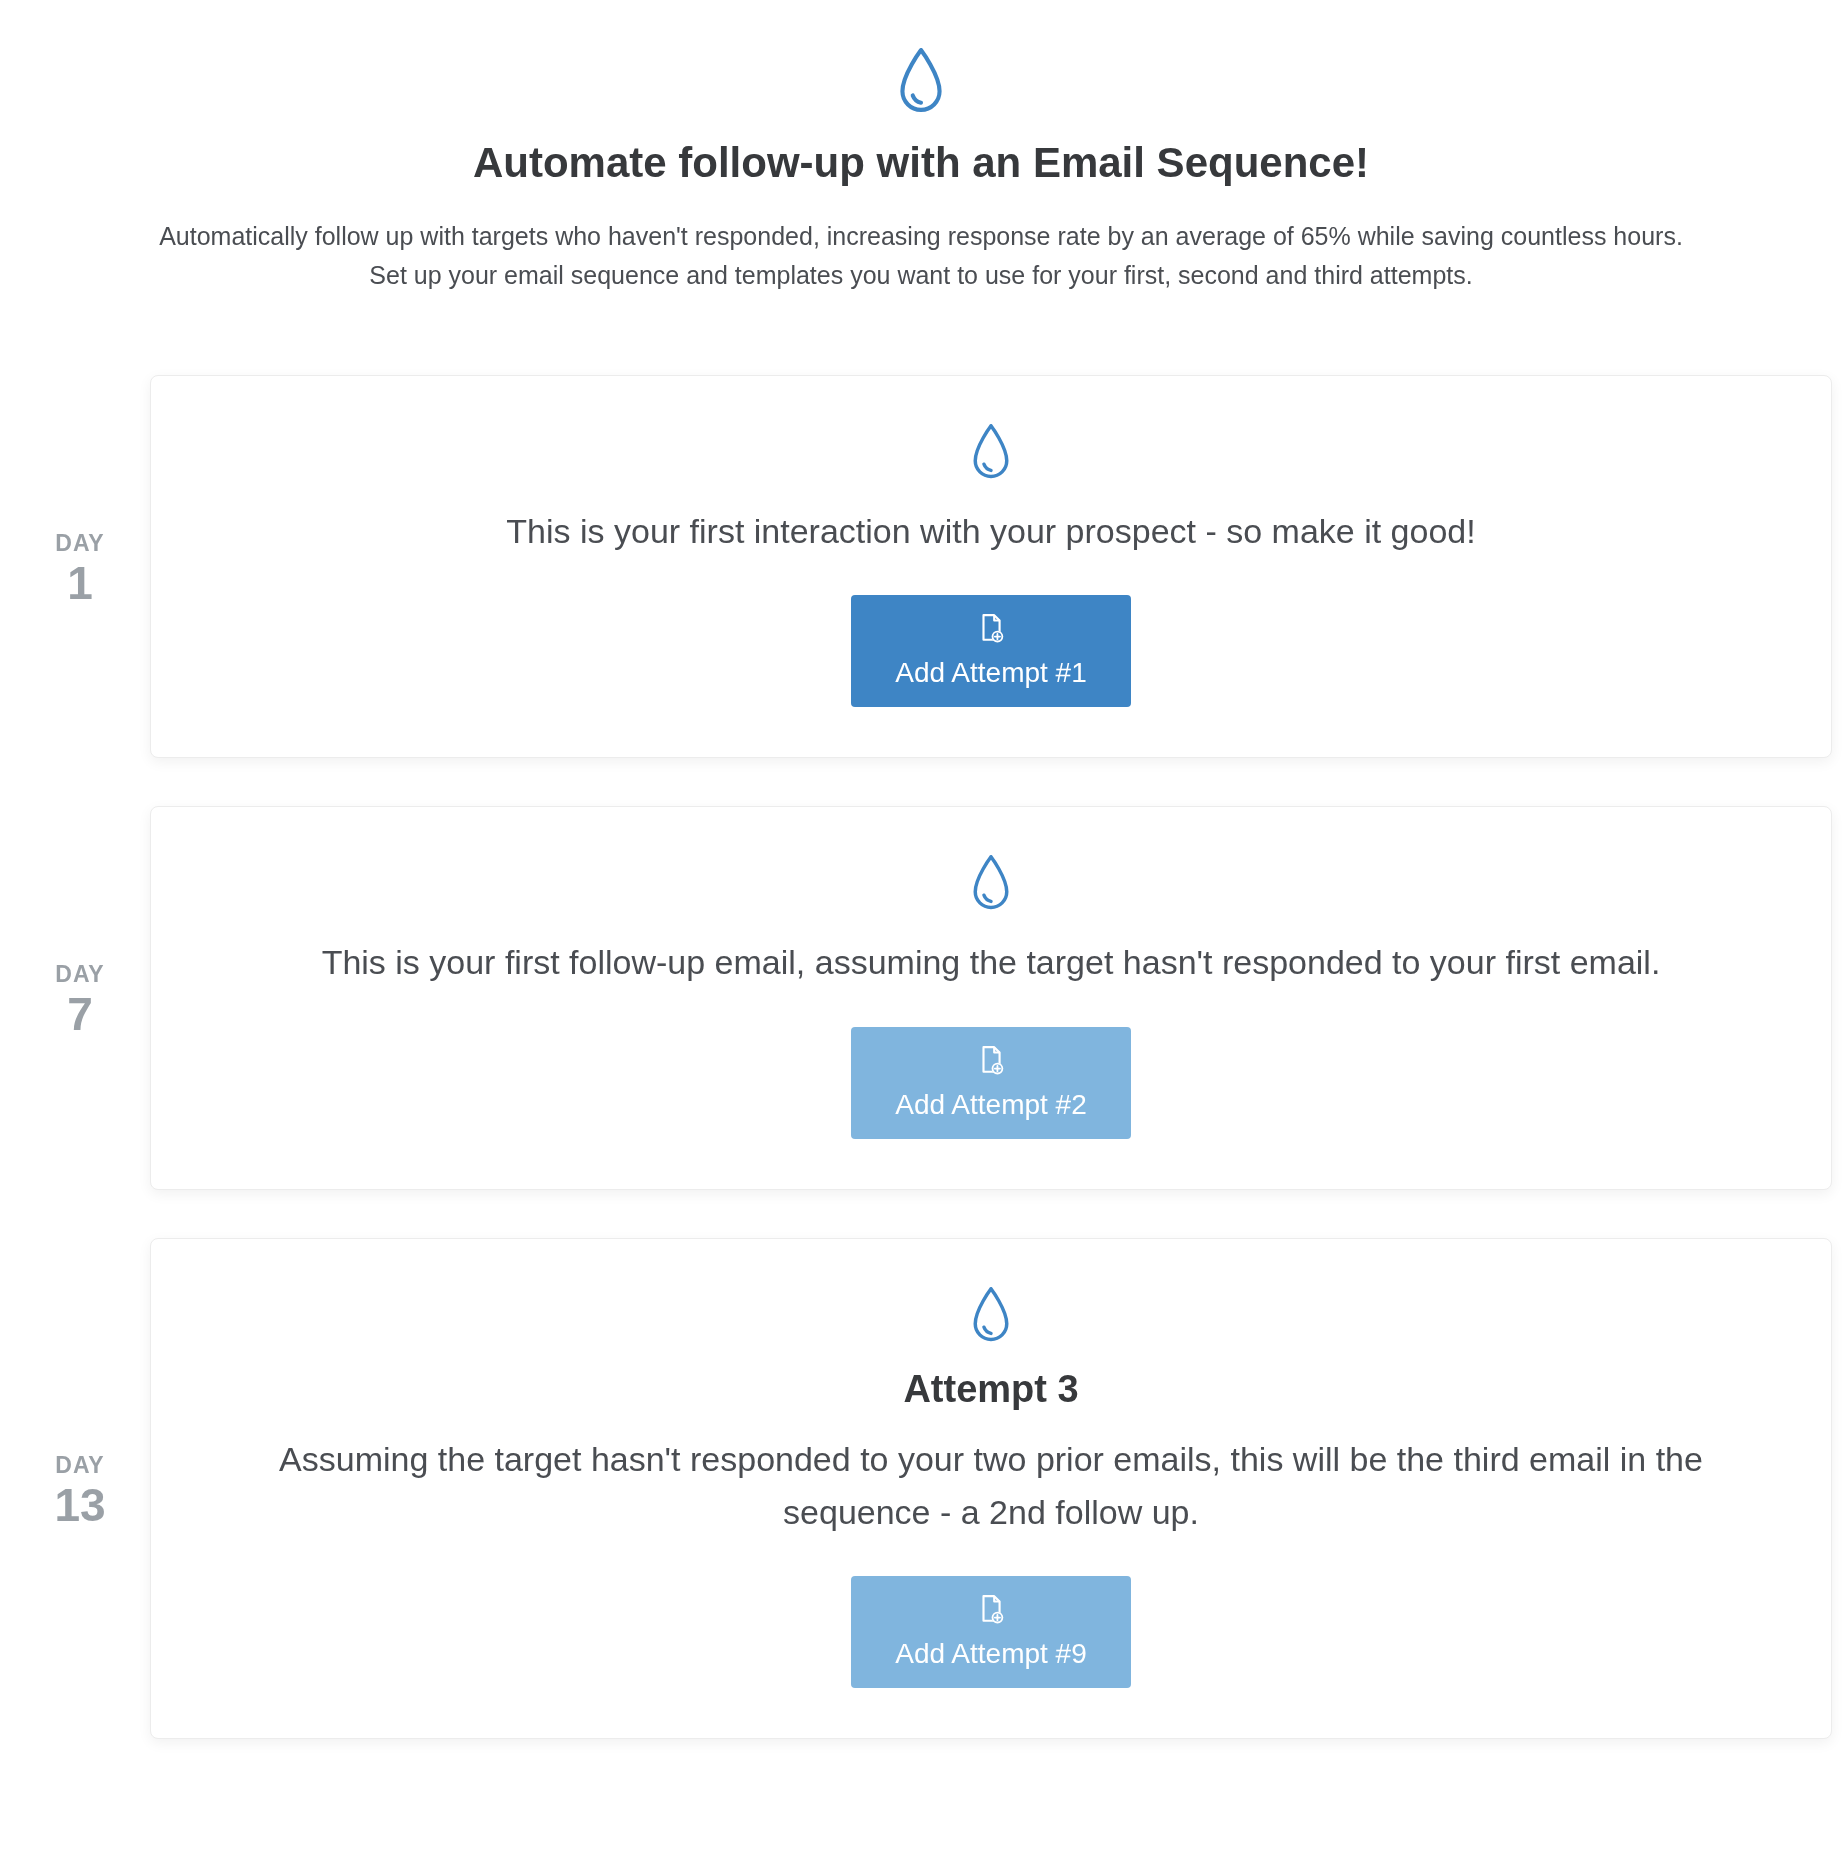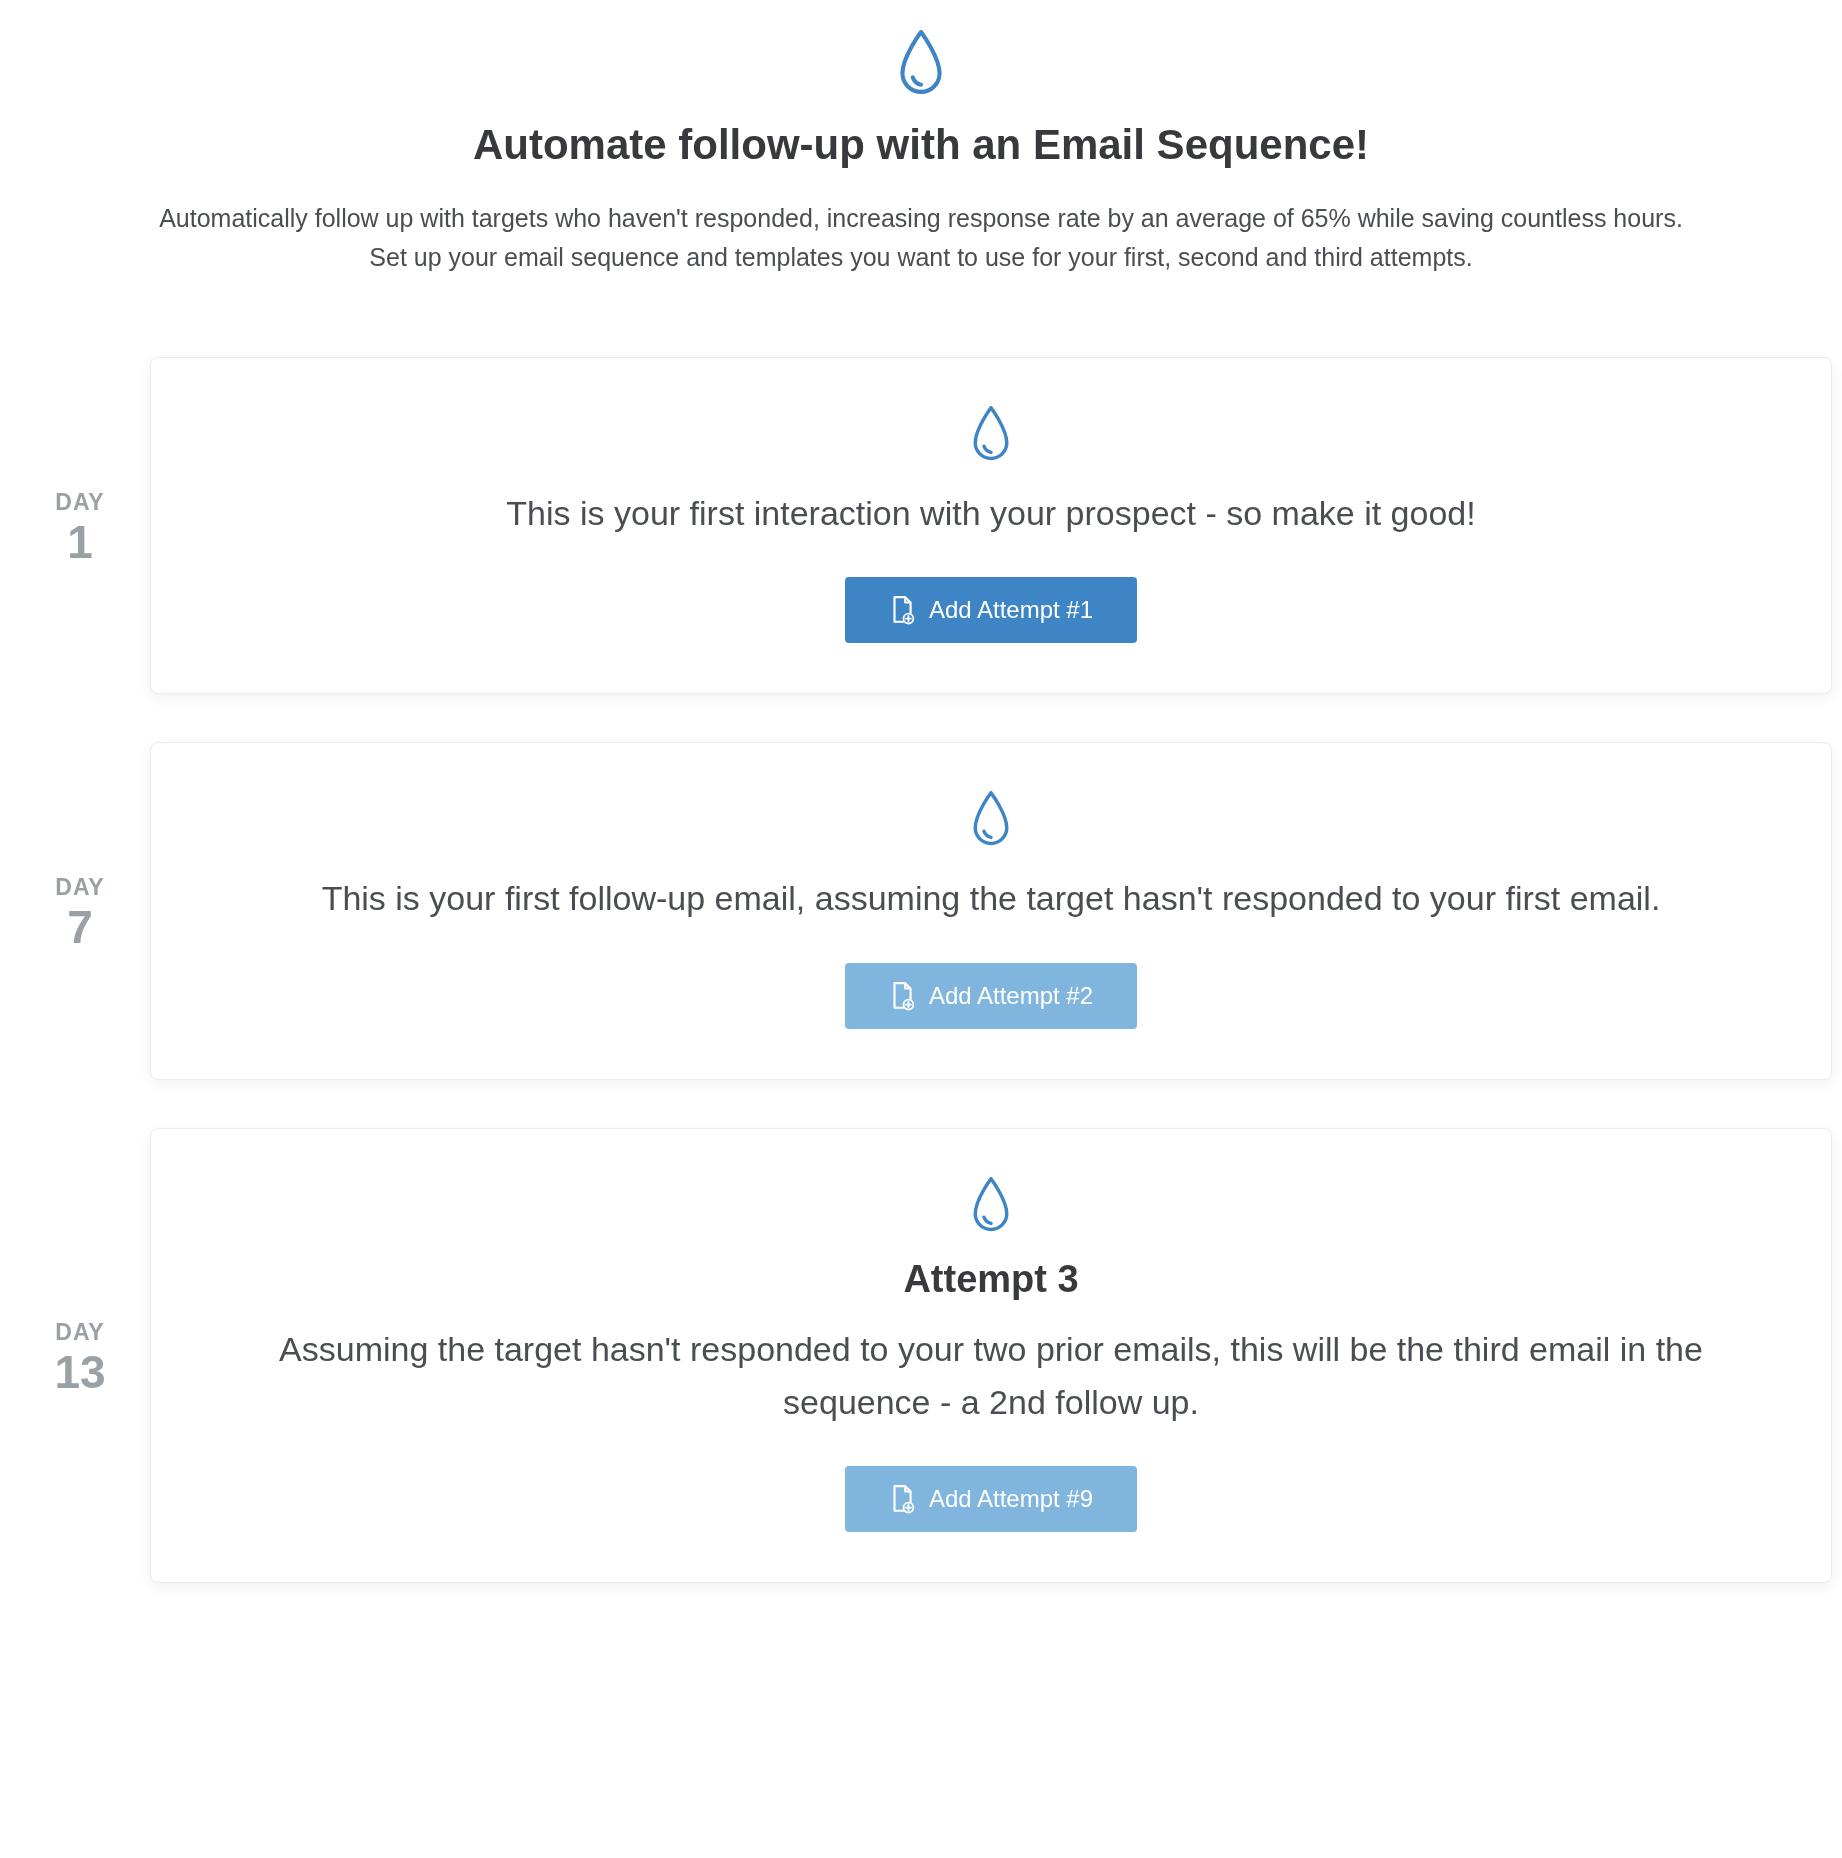--- a/index.html
+++ b/index.html
@@ -6,21 +6,21 @@
   html, body { width: 100%; }
   body {
     font-family: "Segoe UI", "Helvetica Neue", Arial, sans-serif;
     background: #ffffff;
     color: #37393c;
     font-size: 28px;
   }
   .page {
     width: 1842px;
     margin: 0 auto;
-    padding: 30px 0 60px;
+    padding: 48px 0 60px;
   }
   .hero {
     text-align: center;
     margin: 0 auto 80px;
     max-width: 1700px;
   }
   .hero .drop {
     display: inline-block;
     margin-bottom: 18px;
   }
@@ -89,26 +89,27 @@
     line-height: 1.55;
     margin-bottom: 38px;
     font-weight: 400;
   }
   .btn {
     display: inline-flex;
     align-items: center;
     gap: 14px;
     border: none;
     color: #ffffff;
-    font-size: 24px;
+    font-size: 28px;
     font-weight: 500;
     padding: 18px 44px;
     border-radius: 4px;
     cursor: pointer;
     font-family: inherit;
+    flex-direction: column;
   }
   .btn-primary { background: #3e85c5; }
   .btn-muted { background: #80b5de; }
   .btn svg { display: block; }
   .drop svg { display: block; }
 </style>
 </head>
 <body>
 
 <div class="page">

